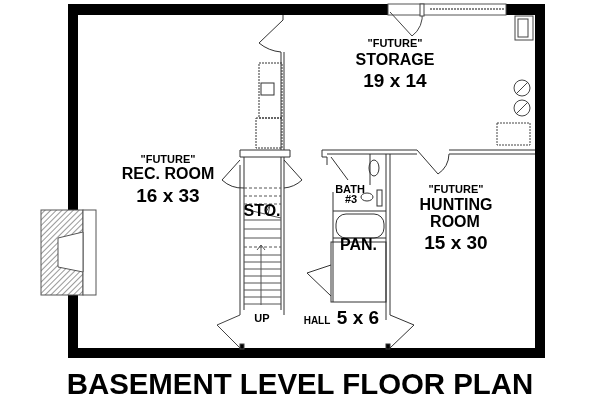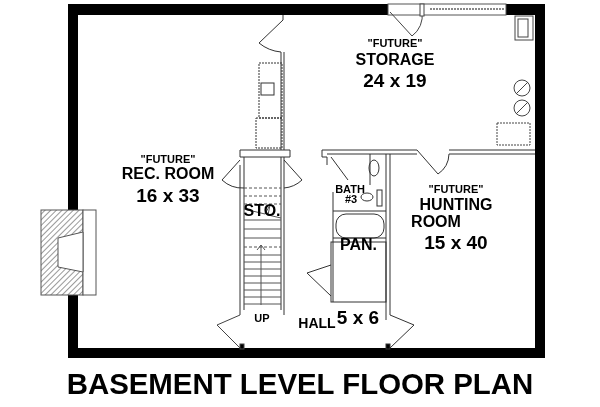--- a/index.html
+++ b/index.html
@@ -136,31 +136,31 @@
     <rect x="497" y="123" width="33" height="22" stroke-dasharray="2,1"></rect>
   </g>
 </svg>
 
 <div class="lbl sm" style="left:128px;top:154px;width:80px;">"FUTURE"</div>
 <div class="lbl md" style="left:108px;top:166px;width:120px;">REC. ROOM</div>
 <div class="lbl lg" style="left:113px;top:186px;width:110px;">16 x 33</div>
 
 <div class="lbl sm" style="left:355px;top:38px;width:80px;">"FUTURE"</div>
 <div class="lbl md" style="left:340px;top:52px;width:110px;text-align:center;">STORAGE</div>
-<div class="lbl lg" style="left:340px;top:71px;width:110px;">24 x 19</div>
+<div class="lbl lg" style="left:340px;top:71px;width:110px;">19 x 14</div>
 
 <div class="lbl md" style="left:234px;top:167px;width:56px;margin-top:36px;">STO.</div>
 
 <div class="lbl sm" style="left:327px;top:184px;width:46px;">BATH</div>
 <div class="lbl sm" style="left:336px;top:194px;width:30px;">#3</div>
 
 <div class="lbl sm" style="left:416px;top:184px;width:80px;">"FUTURE"</div>
 <div class="lbl md" style="left:406px;top:197px;width:100px;">HUNTING</div>
-<div class="lbl md" style="left:396px;top:214px;width:80px;">ROOM</div>
-<div class="lbl lg" style="left:406px;top:233px;width:100px;">15 x 40</div>
+<div class="lbl md" style="left:415px;top:214px;width:80px;">ROOM</div>
+<div class="lbl lg" style="left:406px;top:233px;width:100px;">15 x 30</div>
 
 <div class="lbl md" style="left:331px;top:237px;width:55px;">PAN.</div>
 <div class="lbl lg" style="left:328px;top:268px;width:60px;margin-top:40px;">5 x 6</div>
 
-<div class="lbl md" style="left:292px;top:316px;width:50px;font-size:14px;">HALL</div>
+<div class="lbl md" style="left:292px;top:316px;width:50px;font-size:10px;">HALL</div>
 <div class="lbl sm" style="left:250px;top:313px;width:24px;">UP</div>
 
 <div class="title">BASEMENT LEVEL FLOOR PLAN</div>
 
 </body></html>

